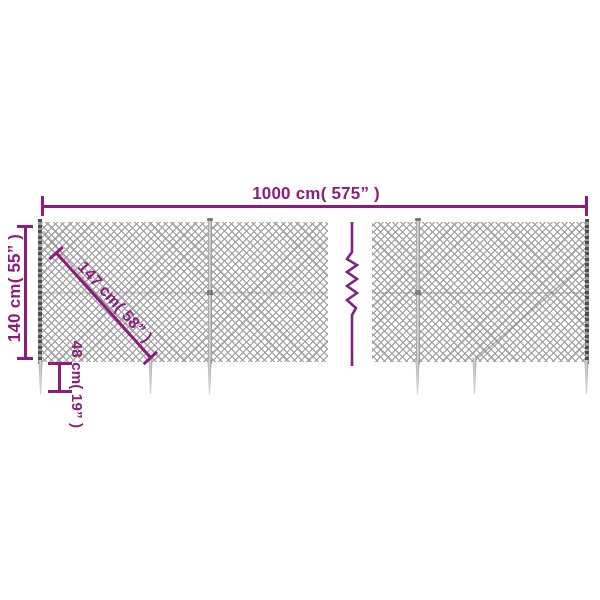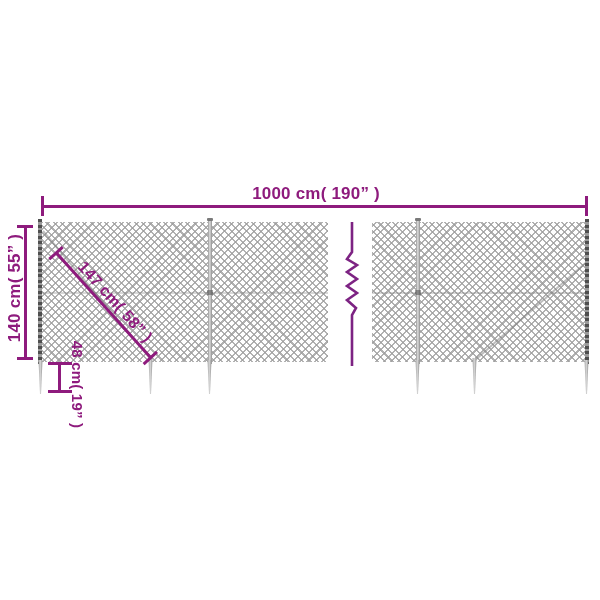--- a/index.html
+++ b/index.html
@@ -104,21 +104,21 @@
   <div class="spike s6"></div>
 
   <svg class="break-line" width="16" height="150" viewBox="0 0 16 150">
     <path d="M8 2 V32 l-5 7 l10 6 l-10 7 l10 7 l-10 7 l10 7 l-10 7 l9 8 l-4 7 V146" fill="none" stroke="#7d2383" stroke-width="2.6"></path>
   </svg>
 
   <div>
     <div class="dim-line-h dim-top-line"></div>
     <div class="dim-cap-v dim-top-capL"></div>
     <div class="dim-cap-v dim-top-capR"></div>
-    <div class="dim-label dim-top-label">1000 cm( 190” )</div>
+    <div class="dim-label dim-top-label">1000 cm( 575” )</div>
   </div>
 
   <div>
     <div class="dim-line-v dim-left-line"></div>
     <div class="dim-cap-h dim-left-capT"></div>
     <div class="dim-cap-h dim-left-capB"></div>
     <div class="dim-label dim-left-label">140 cm( 55” )</div>
   </div>
 
   <div>

